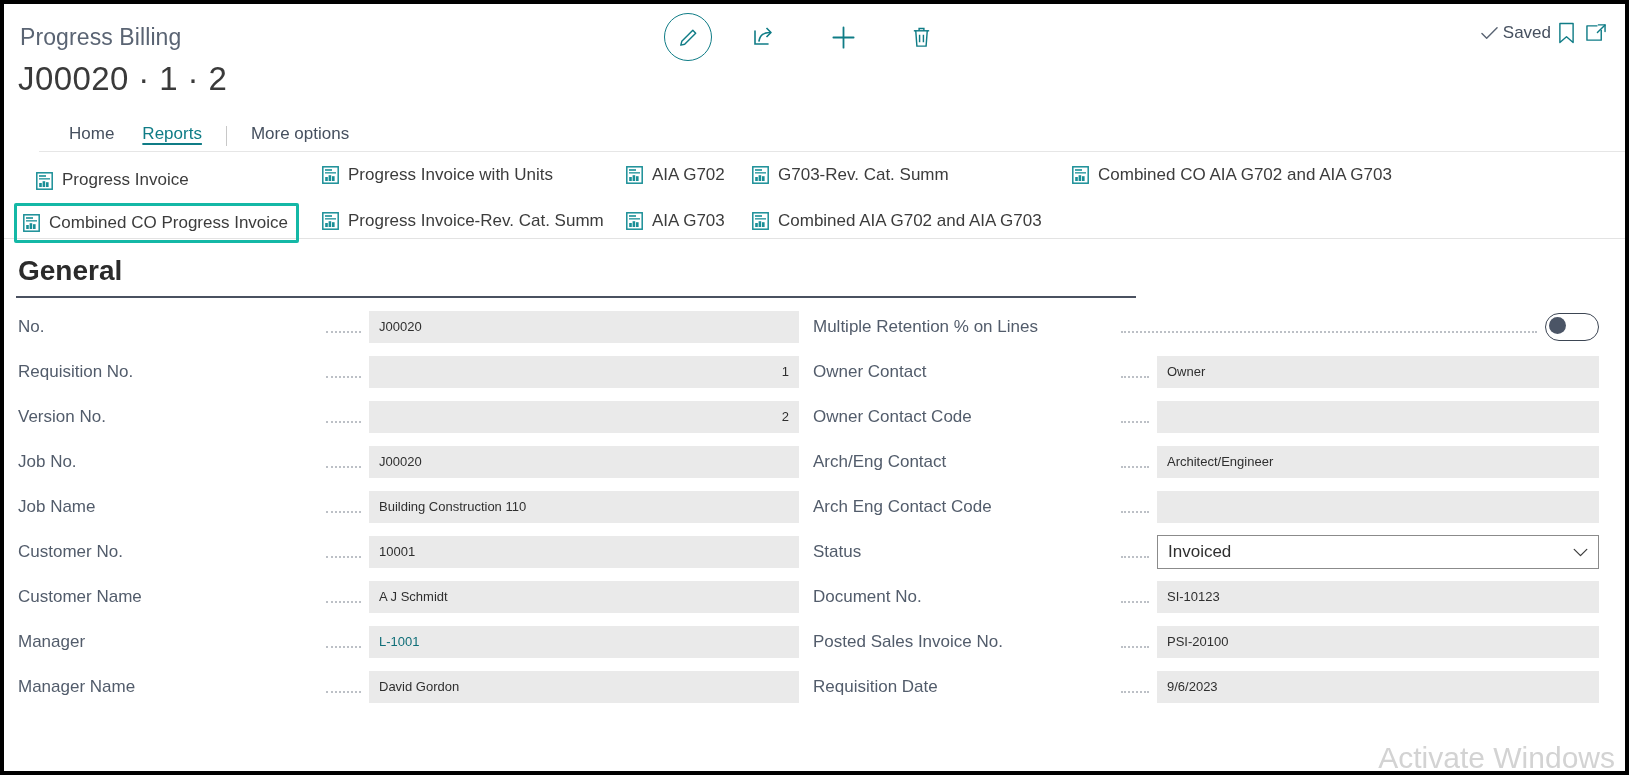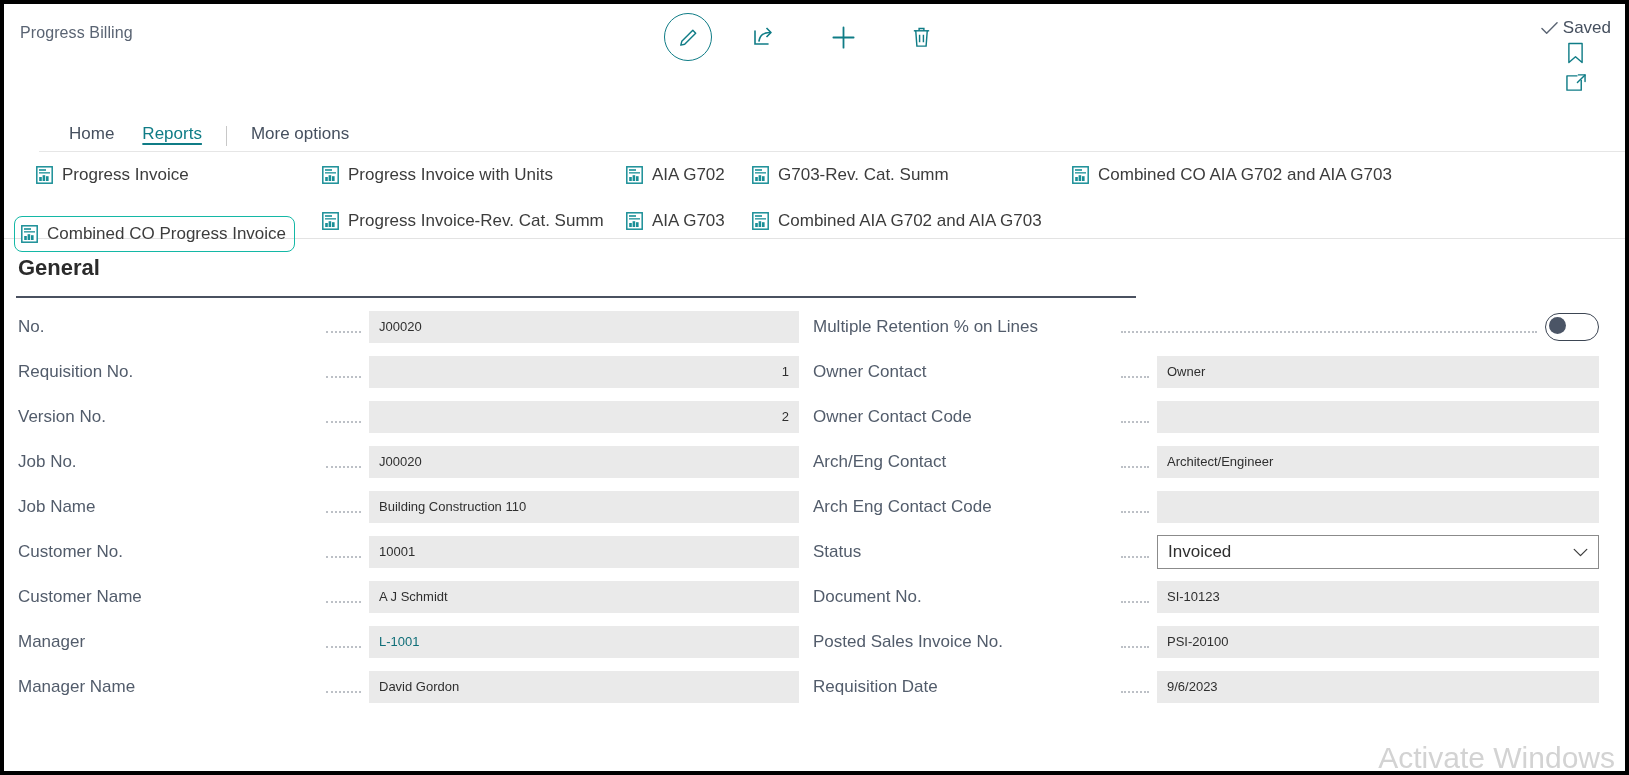--- a/index.html
+++ b/index.html
@@ -23,21 +23,21 @@
 
   
   .topbar {
     position: relative;
     height: 110px;
   }
   .breadcrumb {
     position: absolute;
     left: 16px;
     top: 20px;
-    font-size: 16px;
+    font-size: 23px;
     color: #5a6473;
     letter-spacing: .1px;
   }
   .page-title {
     position: absolute;
     left: 14px;
     top: 56px;
     font-size: 33px;
     font-weight: 300;
     color: #3a3a3a;
@@ -70,21 +70,20 @@
     height: 48px;
   }
   .icon-btn svg { display: block; }
 
   .right-actions {
     position: absolute;
     right: 14px;
     top: 14px;
     display: flex;
     align-items: center;
-    flex-direction: column;
   }
   .saved-chip {
     display: flex;
     align-items: center;
     gap: 5px;
     font-size: 17px;
     color: #46505f;
     cursor: default;
   }
 
@@ -133,37 +132,36 @@
     align-items: center;
     gap: 9px;
     font-size: 17px;
     color: #3c3c3c;
     cursor: pointer;
     white-space: nowrap;
     height: 30px;
     padding: 0 4px;
   }
   .action-item.highlighted {
-    border: 1px solid #14b8a6;
+    border: 3px solid #14b8a6;
     padding: 2px 8px 2px 6px;
-    border-radius: 8px;
-    margin-top: 13px;
+    border-radius: 2px;
   }
   .rep-icon { width: 17px; height: 18px; flex: 0 0 auto; display:block; }
 
   
   .section {
     position: relative;
     padding: 0;
   }
   .section-title {
     position: absolute;
     left: 14px;
     top: 16px;
-    font-size: 22px;
+    font-size: 28px;
     font-weight: 600;
     color: #2b2b2b;
   }
   .section-rule {
     position: absolute;
     left: 12px;
     top: 57px;
     width: 1120px;
     height: 2px;
     background: #4a5160;
@@ -272,20 +270,21 @@
     white-space: nowrap;
   }
 </style>
 </head>
 <body>
 
 <div id="app">
 
   <div class="topbar">
     <div class="breadcrumb">Progress Billing</div>
+    <div class="page-title">J00020 · 1 · 2</div>
 
     <div class="center-actions">
       <button class="icon-btn circled">
         <svg width="23" height="23" viewBox="0 0 24 24" fill="none" stroke="#0f7c86" stroke-width="1.5">
           <path d="M16.5 4.5l3 3L8 19l-4 1 1-4z" stroke-linejoin="round"></path>
         </svg>
       </button>
       <button class="icon-btn">
         <svg width="26" height="24" viewBox="0 0 26 24" fill="none" stroke="#0f7c86" stroke-width="1.6">
           <path d="M3 6v13h13" stroke-linecap="round"></path>
@@ -331,21 +330,21 @@
   </div>
 
   <div class="tabsbar">
     <div class="tab">Home</div>
     <div class="tab active">Reports</div>
     <div class="tab-sep"></div>
     <div class="tab">More options</div>
   </div>
 
   <div class="actions-area" id="actions-area">
-      <div class="action-item" style="left: 28px; top: 8px;">
+      <div class="action-item" style="left: 28px; top: 8px; align-items: flex-end;">
         <svg class="rep-icon" viewBox="0 0 17 18">
           <rect x="0.8" y="0.8" width="15.4" height="16.4" fill="#ffffff" stroke="#1a8f97" stroke-width="1.5"></rect>
           <rect x="3" y="3.2" width="7" height="1.6" fill="#1a8f97"></rect>
           <rect x="3" y="6.2" width="11" height="1.3" fill="#1a8f97"></rect>
           <rect x="3.2" y="11" width="2.6" height="4" fill="#1a8f97"></rect>
           <rect x="6.6" y="9.2" width="2.6" height="5.8" fill="#1a8f97"></rect>
           <rect x="10" y="10.2" width="2.6" height="4.8" fill="#1a8f97"></rect>
         </svg>
         <span>Progress Invoice</span>
       </div>

